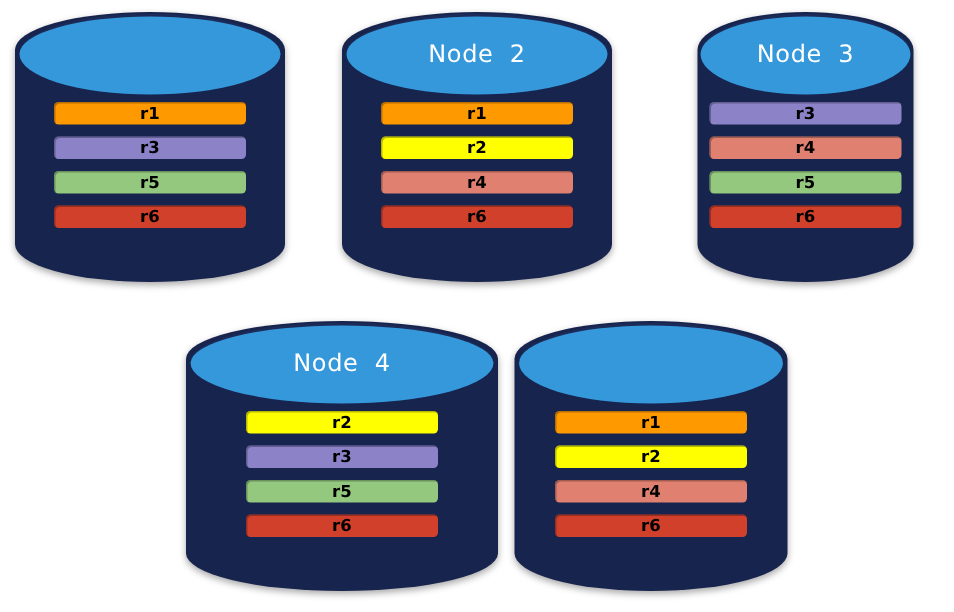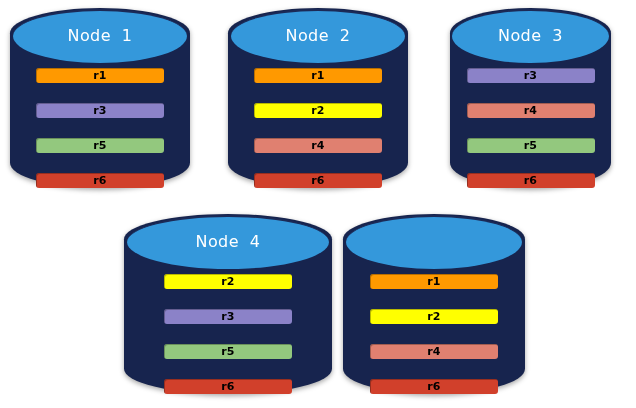--- a/index.html
+++ b/index.html
@@ -75,52 +75,51 @@
     flex-direction: column;
     align-items: center;
   }
   .replica-bar {
     position: relative;
     height: 15px;
     border-radius: 3px;
     display: flex;
     align-items: center;
     justify-content: center;
-    margin-bottom: 20px;
+    margin-bottom: 8px;
     box-shadow: inset 1px 1px 0 rgba(0,0,0,0.28);
     box-sizing: border-box;
   }
   .replica-bar:last-child { margin-bottom: 16px; }
   .replica-label {
     font-size: 11px;
     font-weight: bold;
     color: #000000;
     line-height: 1;
     letter-spacing: 0.2px;
   }
 
   
   .n1 { left: 10px;  top: 8px;   width: 180px; height: 180px; }
   .n2 { left: 228px; top: 8px;   width: 180px; height: 180px; }
-  .n3 { left: 450px; top: 8px;   width: 144px; height: 180px; padding-left: 17px; }
+  .n3 { left: 465px; top: 8px;   width: 144px; height: 180px; }
   
   .n4 { left: 124px; top: 214px; width: 208px; height: 180px; }
   .n5 { left: 343px; top: 214px; width: 182px; height: 180px; }
 
   .replica-list { top: 60px; }
 </style>
 </head>
 <body>
 
 <div id="diagram">
 
   <div class="node n1">
     <div class="cyl-body"></div>
     <div class="cyl-top"></div>
-    <div class="node-title">Node  1</div>
     <div class="replica-list">
         <div class="replica-bar" style="background: rgb(255, 153, 0); width: 128px;">
           <span class="replica-label">r1</span>
         </div>
         <div class="replica-bar" style="background: rgb(139, 130, 200); width: 128px;">
           <span class="replica-label">r3</span>
         </div>
         <div class="replica-bar" style="background: rgb(147, 200, 126); width: 128px;">
           <span class="replica-label">r5</span>
         </div>

